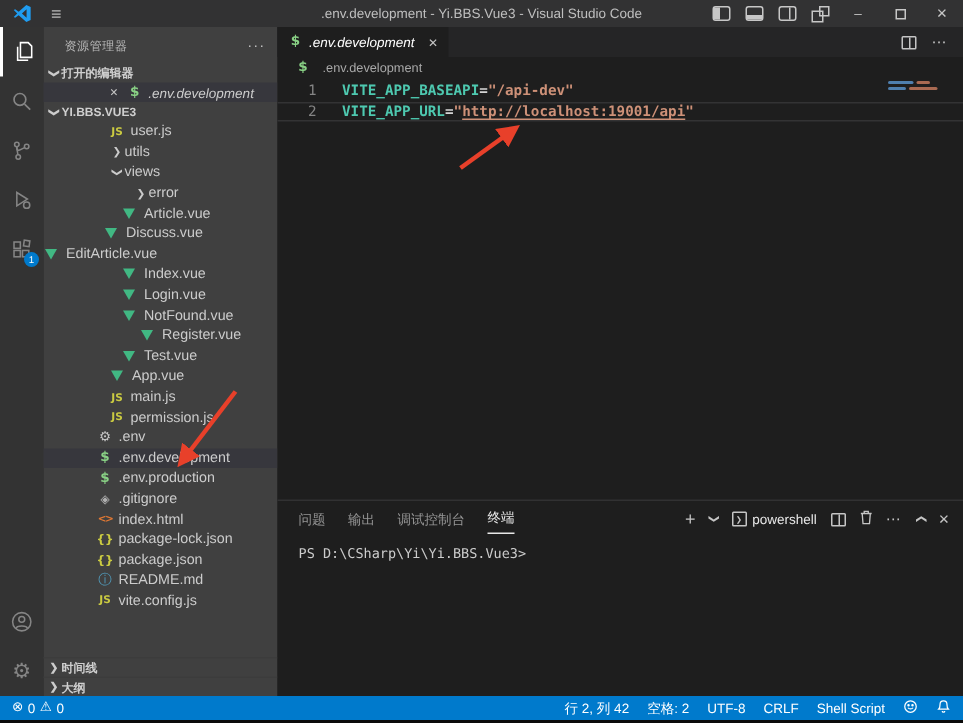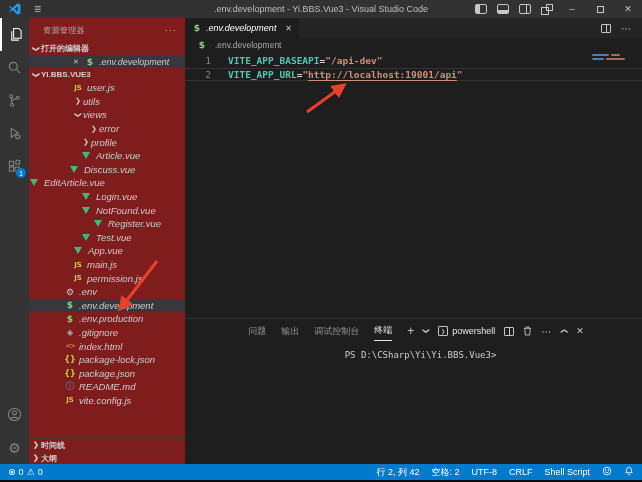--- a/index.html
+++ b/index.html
@@ -28,34 +28,34 @@
   
   .activitybar { width:29px; background:#333333; display:flex; flex-direction:column; align-items:stretch; }
   .ab-btn { height:33px; display:flex; align-items:center; justify-content:center; position:relative; color:#858585; }
   .ab-btn.active { color:#ffffff; border-left:2px solid #ffffff; }
   .ab-btn svg { display:block; }
   .badge { position:absolute; right:3px; bottom:5px; background:#007acc; color:#fff; font-size:6.5px; width:10px; height:10px; border-radius:50%; display:flex; align-items:center; justify-content:center; }
   .ab-bottom { margin-top:auto; }
   .gear-glyph { font-size:14px; font-family:"DejaVu Sans",sans-serif; }
 
   
-  .sidebar { width:156px; background:#7f1d1d; display:flex; flex-direction:column; font-size:9px; }
+  .sidebar { width:156px; background:#404040; display:flex; flex-direction:column; font-size:9px; }
   .sb-title { height:24px; display:flex; align-items:center; padding:0 8px 0 14px; color:#b8b8b8; font-size:8px; letter-spacing:.4px; }
   .sb-title .more { margin-left:auto; color:#cccccc; font-size:9px; letter-spacing:1px; }
   .section-header { height:13px; display:flex; align-items:center; font-weight:bold; font-size:8px; color:#cfcfcf; padding-left:2px; }
   .tw { font-size:7px; color:#cccccc; width:10px; display:inline-flex; justify-content:center; flex:none; }
   .tw.open { transform:rotate(90deg); }
   .oe-row { height:13px; display:flex; align-items:center; background:#37373d; padding-left:44px; }
   .oe-close { color:#c5c5c5; font-size:7px; margin-right:6px; }
   .oe-row .fi-shell { margin-right:4px; }
   .oe-label { font-style:italic; color:#cccccc; font-size:9px; }
   .tree { flex:none; }
   .tree-row { height:13.6px; display:flex; align-items:center; cursor:default; }
   .tree-row.selected { background:#37373d; }
-  .tree-label { color:#cccccc; font-size:9.5px; white-space:nowrap;font-style:italic; }
+  .tree-label { color:#cccccc; font-size:9.5px; white-space:nowrap; }
   .fi { width:10px; flex:none; display:inline-flex; justify-content:center; margin-right:4px; font-weight:bold; font-size:7px; font-family:"DejaVu Sans",sans-serif; }
   .fi-js { color:#cbcb41; }
   .fi-shell { color:#89d185; font-size:9px; }
   .fi-gear { color:#c5c5c5; font-size:9px; font-weight:normal; }
   .fi-git { color:#b0b0b0; font-size:8px; font-weight:normal; }
   .fi-html { color:#e37933; letter-spacing:-1px; }
   .fi-json { color:#cbcb41; font-size:8px; }
   .fi-info { color:#519aba; font-size:9px; font-weight:normal; }
   .vue-tri { width:0; height:0; border-left:4px solid transparent; border-right:4px solid transparent; border-top:7px solid #41b883; margin:0 6px 0 1px; flex:none; }
   .sb-spacer { flex:1; }
@@ -82,21 +82,21 @@
   .tok-eq { color:#d4d4d4; }
   .tok-str { color:#ce9178; }
   .tok-link { color:#ce9178; text-decoration:underline; text-underline-offset:2px; }
   .minimap { position:absolute; top:3px; right:12px; width:38px; }
   .mm-row { display:flex; gap:2px; margin-bottom:2px; }
   .mm { height:2px; border-radius:1px; }
   .mm-blue { background:#4f7fae; }
   .mm-orange { background:#a96a52; }
 
   
-  .panel { height:146px; border-top:1px solid #313132; display:flex; flex-direction:column;align-items:center; }
+  .panel { height:131px; border-top:1px solid #313132; display:flex; flex-direction:column; }
   .panel-header { height:24px; display:flex; align-items:center; padding-left:14px; }
   .panel-tab { font-size:9px; color:#969696; margin-right:15px; padding:3px 0; }
   .panel-tab.active { color:#e7e7e7; border-bottom:1px solid #e7e7e7; }
   .panel-actions { margin-left:auto; display:flex; align-items:center; gap:9px; padding-right:9px; color:#c5c5c5; }
   .pa-plus { font-size:12px; font-weight:normal; }
   .chev { display:inline-block; font-size:7px; }
   .chev-down { transform:rotate(90deg); }
   .chev-up { transform:rotate(-90deg); }
   .ps-group { display:flex; align-items:center; gap:4px; }
   .ps-box { width:10px; height:10px; border:1px solid #c5c5c5; border-radius:1px; display:flex; align-items:center; justify-content:center; font-size:5px; color:#c5c5c5; }
@@ -220,34 +220,34 @@
         </div>
         <div class="tree-row" style="padding-left: 44px;">
           <span class="tw open">❯</span>
           <span class="tree-label">views</span>
         </div>
         <div class="tree-row" style="padding-left: 60px;">
           <span class="tw">❯</span>
           <span class="tree-label">error</span>
         </div>
         <div class="tree-row" style="padding-left: 52px;">
-          <span class="tw">❯</span>
-          <span class="tree-label">profile</span>
+          <span class="vue-tri"></span>
+          <span class="tree-label">Article.vue</span>
+        </div>
+        <div class="tree-row" style="padding-left: 40px;">
+          <span class="vue-tri"></span>
+          <span class="tree-label">Discuss.vue</span>
+        </div>
+        <div class="tree-row" style="">
+          <span class="vue-tri"></span>
+          <span class="tree-label">EditArticle.vue</span>
         </div>
         <div class="tree-row" style="padding-left: 52px;">
           <span class="vue-tri"></span>
-          <span class="tree-label">Article.vue</span>
-        </div>
-        <div class="tree-row" style="padding-left: 40px;">
-          <span class="vue-tri"></span>
-          <span class="tree-label">Discuss.vue</span>
-        </div>
-        <div class="tree-row" style="">
-          <span class="vue-tri"></span>
-          <span class="tree-label">EditArticle.vue</span>
+          <span class="tree-label">Index.vue</span>
         </div>
         <div class="tree-row" style="padding-left: 52px;">
           <span class="vue-tri"></span>
           <span class="tree-label">Login.vue</span>
         </div>
         <div class="tree-row" style="padding-left: 52px;">
           <span class="vue-tri"></span>
           <span class="tree-label">NotFound.vue</span>
         </div>
         <div class="tree-row" style="padding-left: 64px;">

